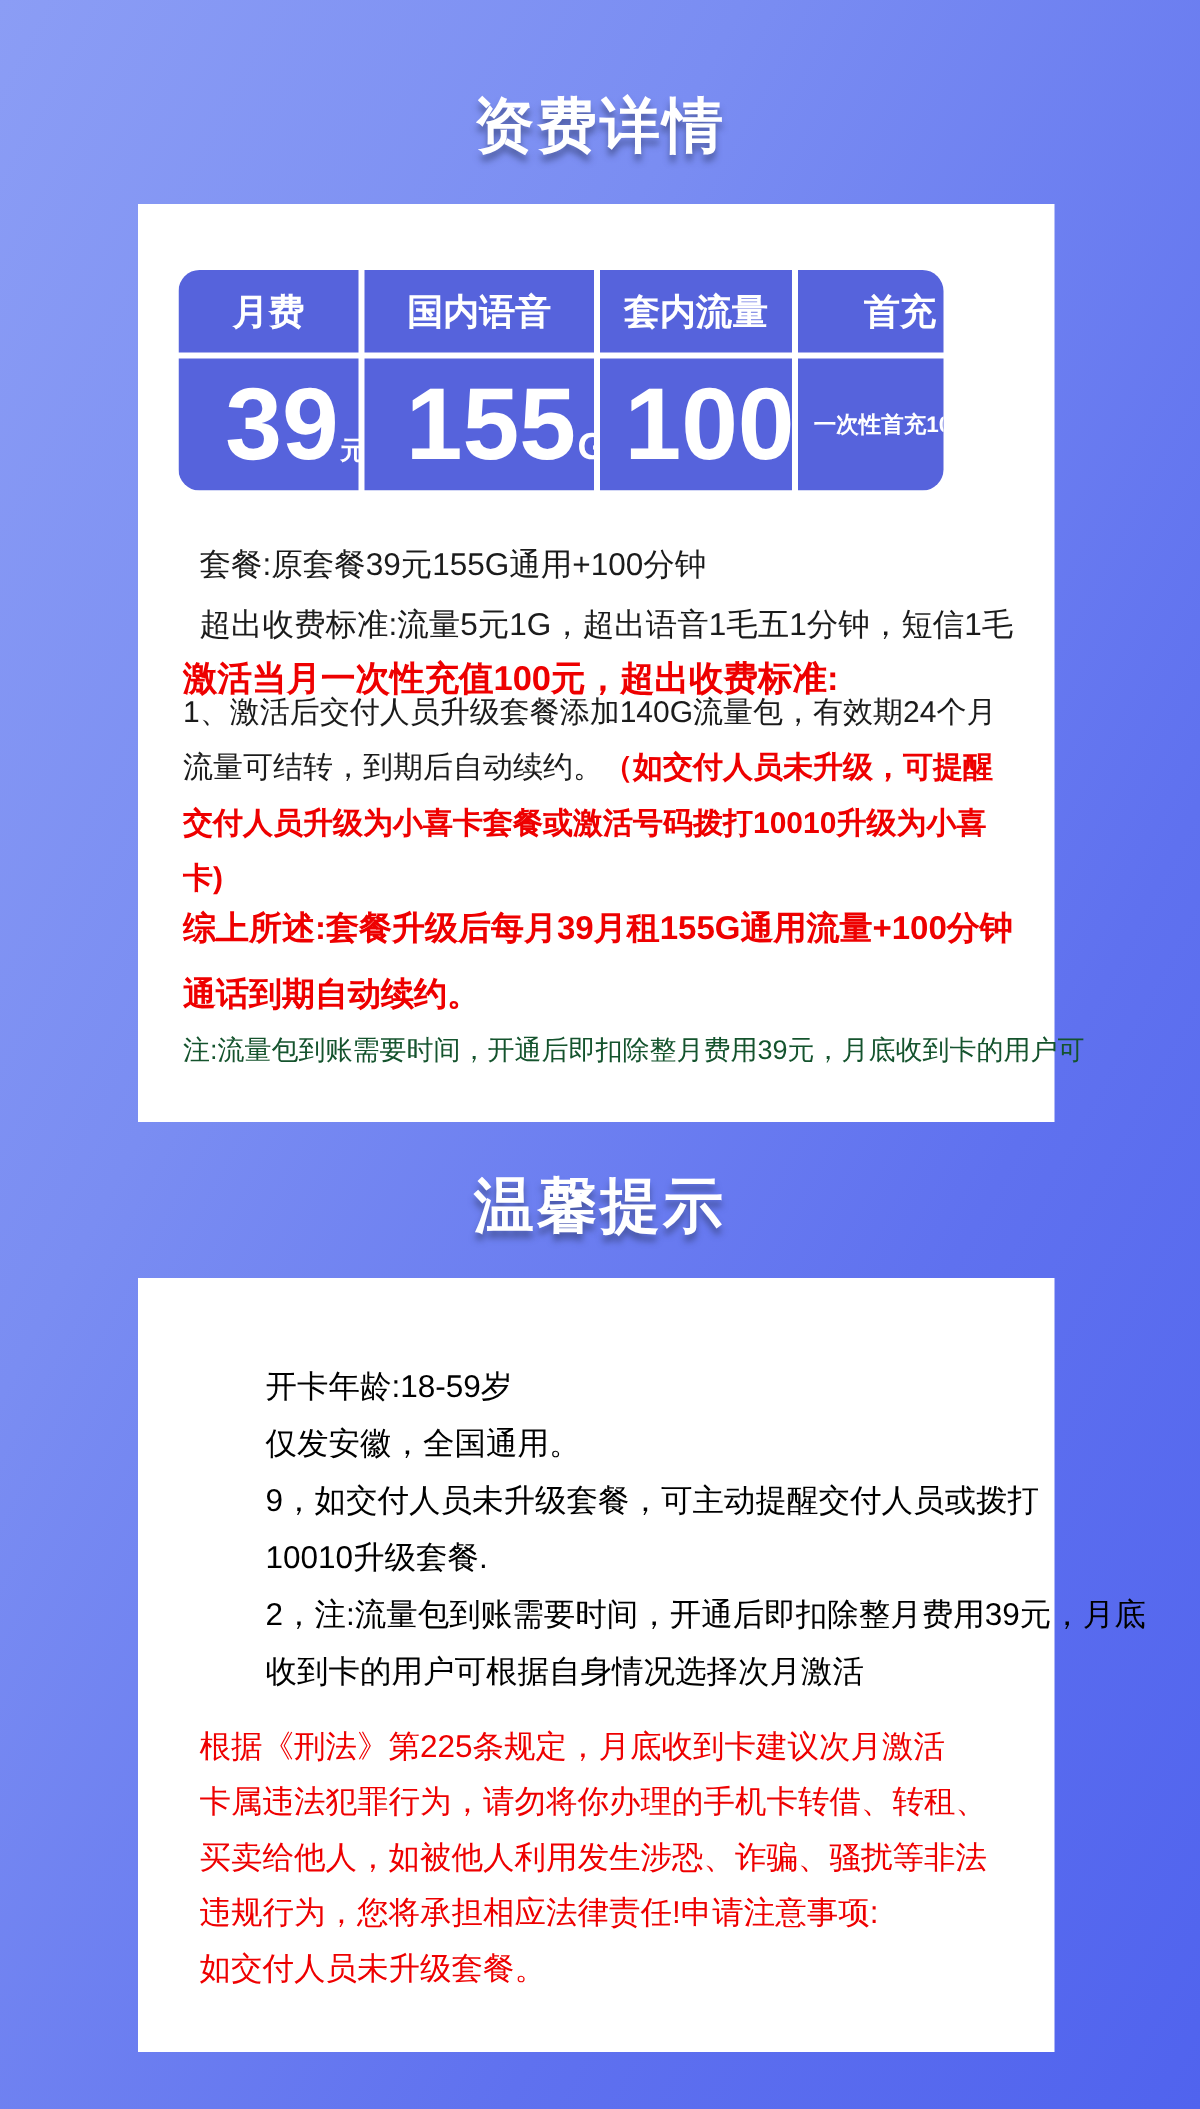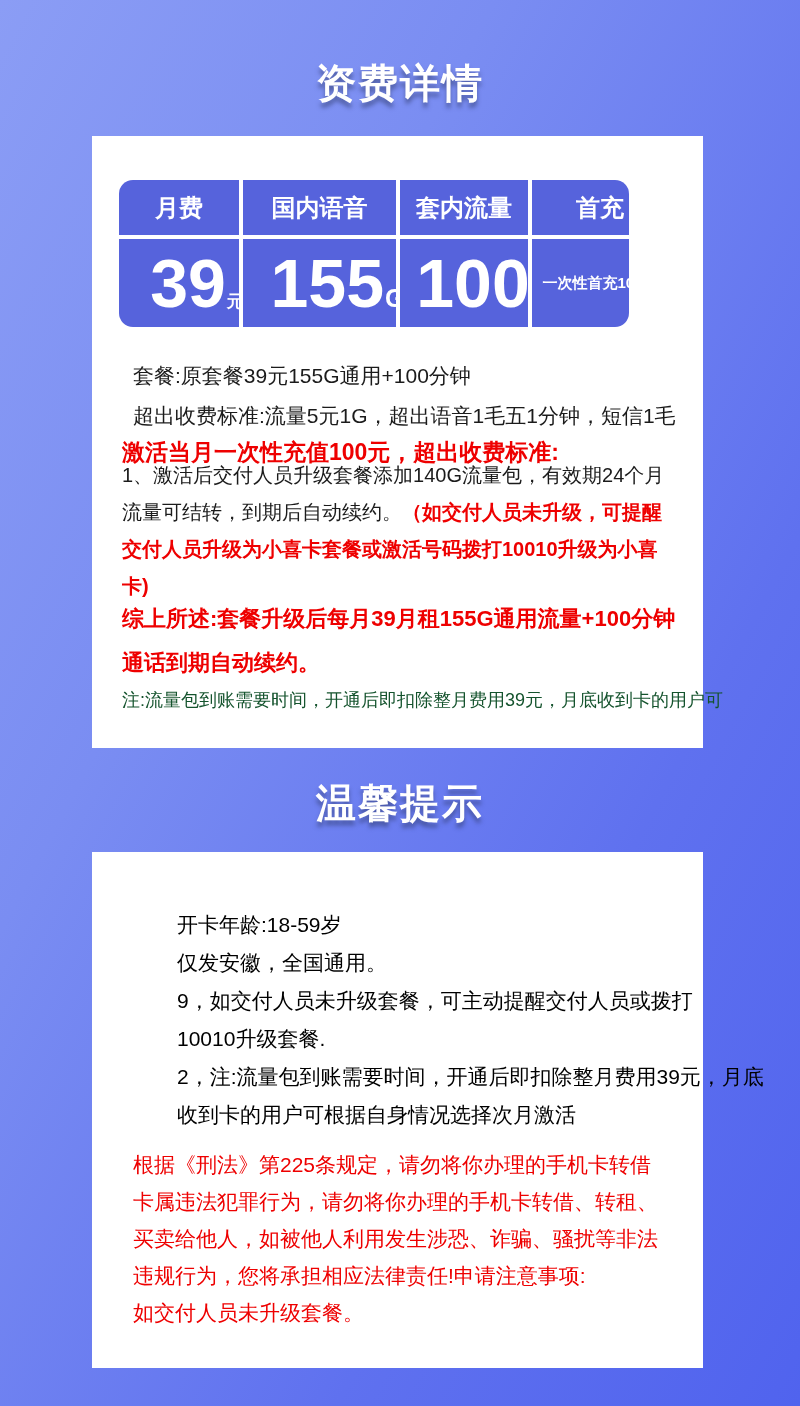--- a/index.html
+++ b/index.html
@@ -98,19 +98,19 @@
 <div class="card" id="card-tips">
   <div id="tips-lines">
     <div>开卡年龄:18-59岁</div>
     <div>仅发安徽，全国通用。</div>
     <div>9，如交付人员未升级套餐，可主动提醒交付人员或拨打</div>
     <div>10010升级套餐.</div>
     <div>2，注:流量包到账需要时间，开通后即扣除整月费用39元，月底</div>
     <div>收到卡的用户可根据自身情况选择次月激活</div>
   </div>
   <div id="tips-warning">
-    <div>根据《刑法》第225条规定，请勿将你办理的手机卡转借</div>
+    <div>根据《刑法》第225条规定，月底收到卡建议次月激活</div>
     <div>卡属违法犯罪行为，请勿将你办理的手机卡转借、转租、</div>
     <div>买卖给他人，如被他人利用发生涉恐、诈骗、骚扰等非法</div>
     <div>违规行为，您将承担相应法律责任!申请注意事项:</div>
     <div>如交付人员未升级套餐。</div>
   </div>
 </div>
 
 </body></html>

